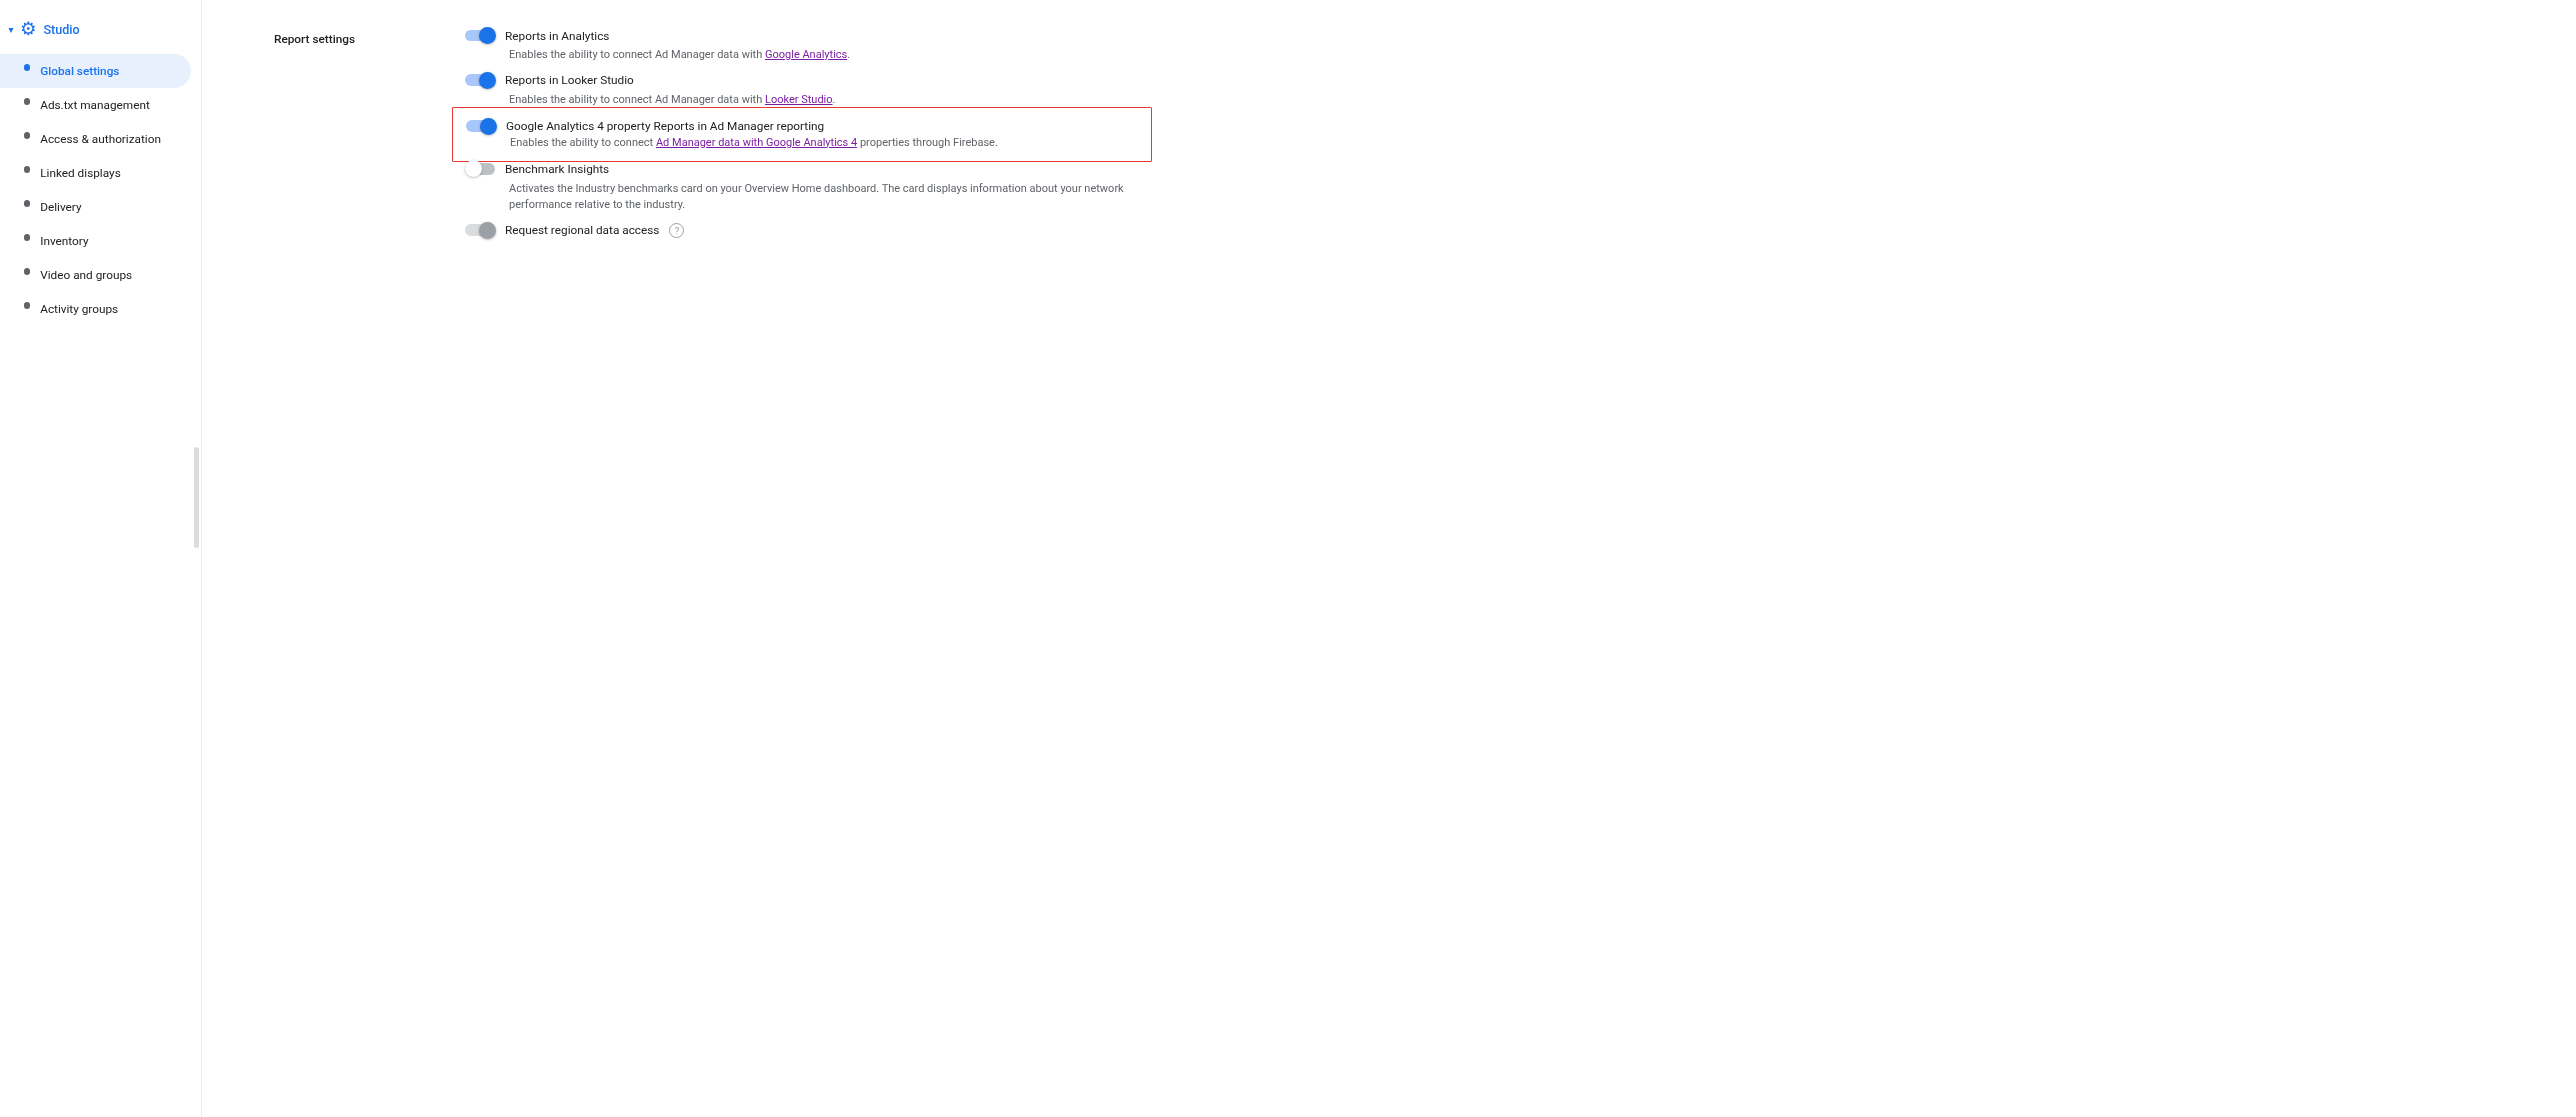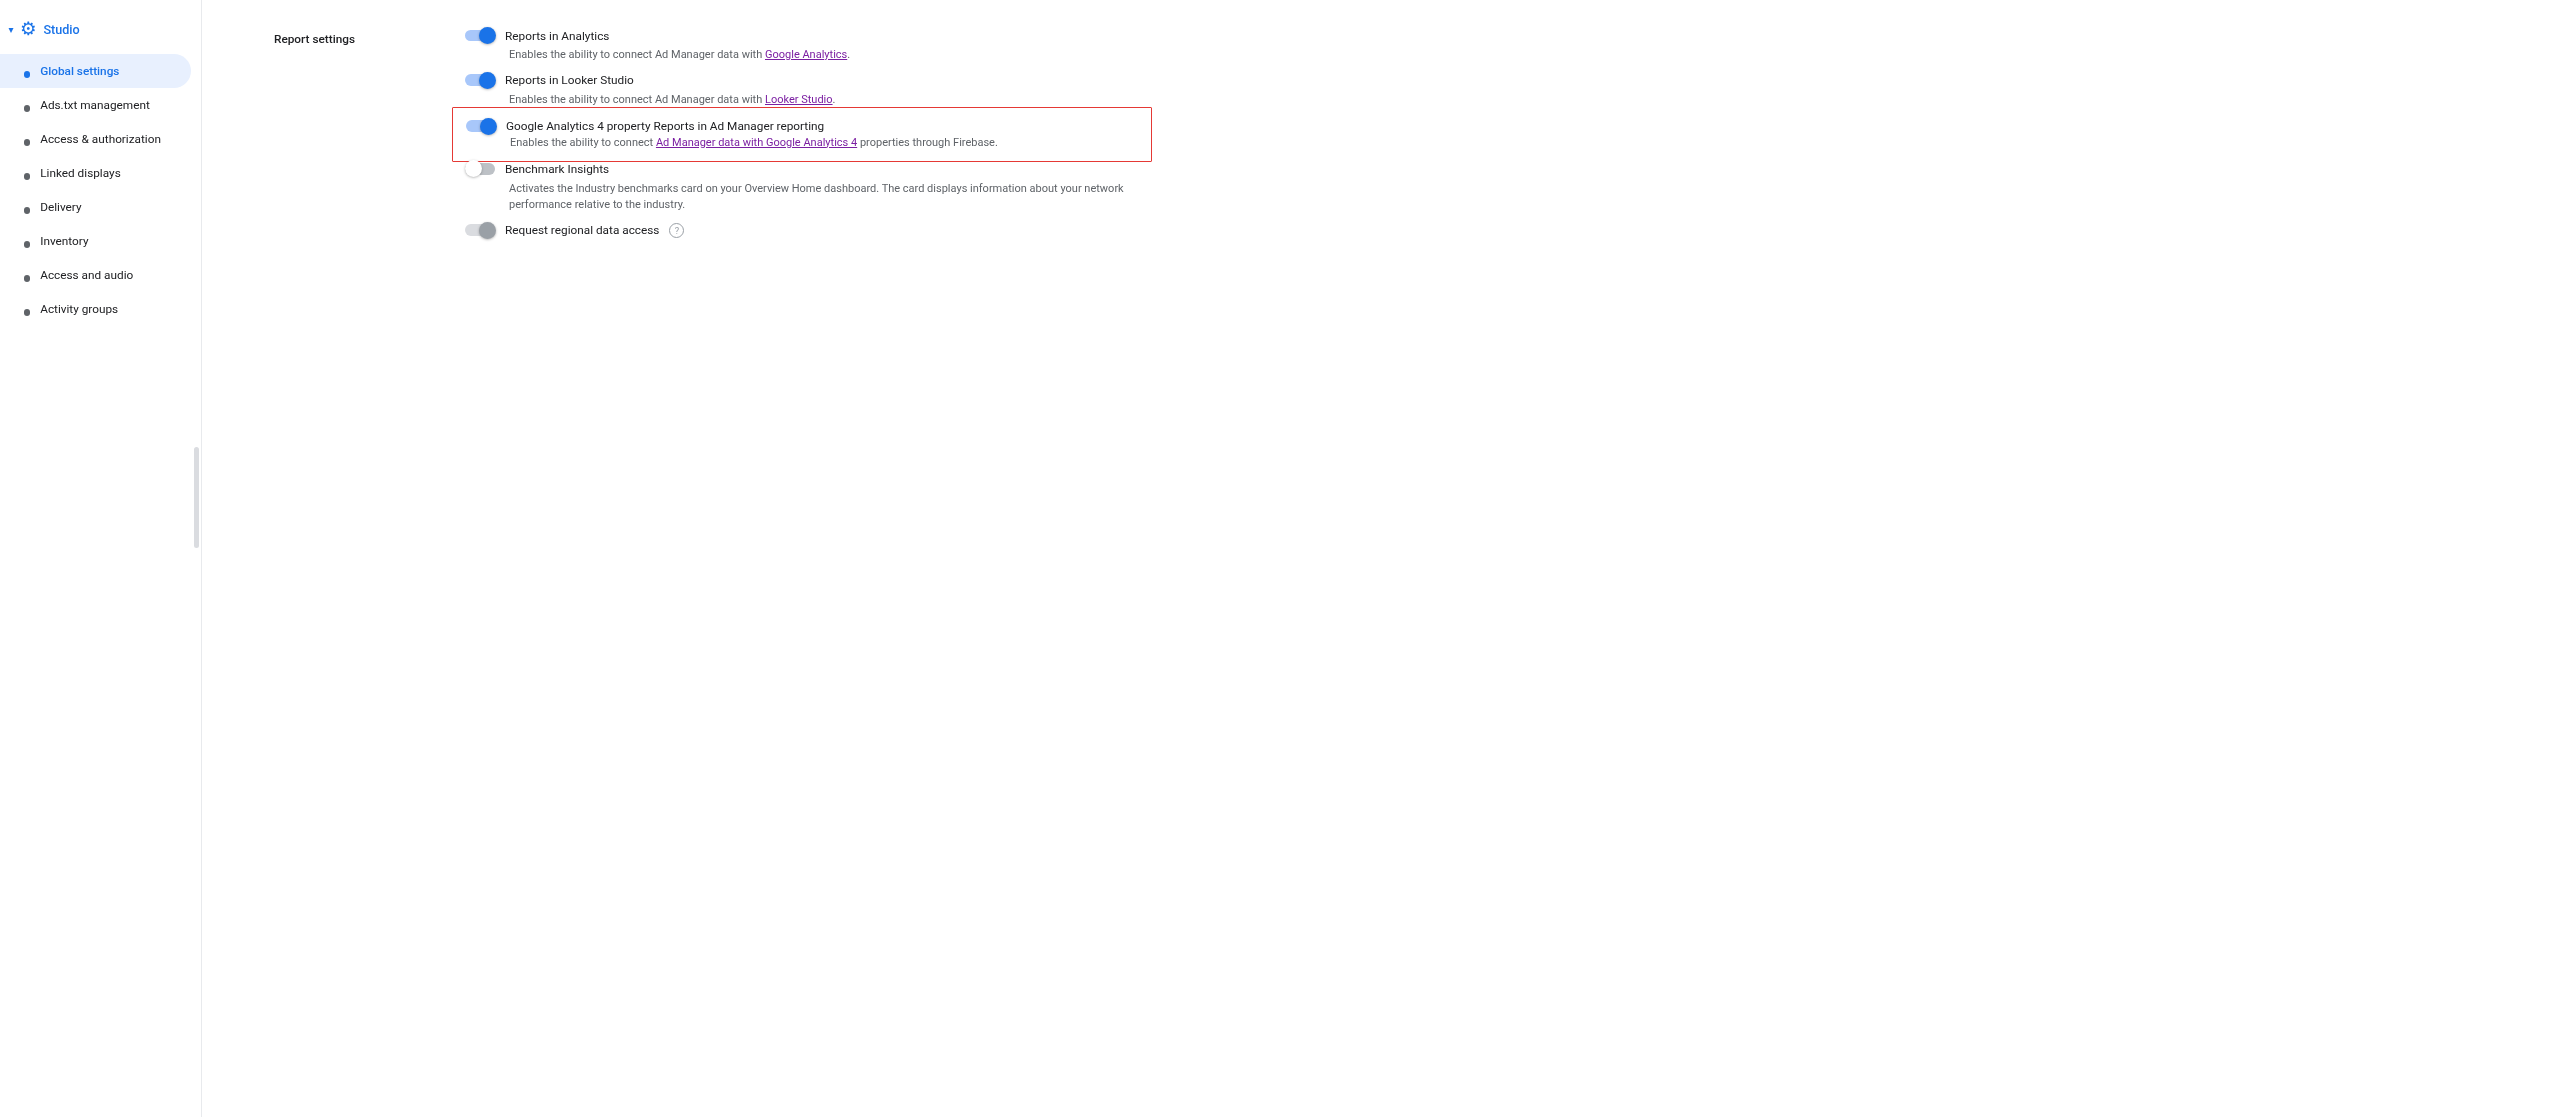--- a/index.html
+++ b/index.html
@@ -43,21 +43,21 @@
     }
 
     .sidebar-header-title {
       color: #1a73e8;
       font-size: 12.6px;
       font-weight: 500;
     }
 
     .sidebar-item {
       display: flex;
-      align-items: flex-end;
+      align-items: flex-start;
       padding: 10px 13.5px 10px 23.5px;
       cursor: pointer;
       border-radius: 0 20px 20px 0;
       margin-right: 10px;
       gap: 10px;
       font-size: 11.8px;
       color: #202124;
       font-weight: 400;
     }
 
@@ -261,21 +261,21 @@
       <div class="sidebar-item">
         <span class="dot"></span>
         <span>Delivery</span>
       </div>
       <div class="sidebar-item">
         <span class="dot"></span>
         <span>Inventory</span>
       </div>
       <div class="sidebar-item">
         <span class="dot"></span>
-        <span>Access and audio</span>
+        <span>Video and groups</span>
       </div>
       <div class="sidebar-item">
         <span class="dot"></span>
         <span>Activity groups</span>
       </div>
     </div>
 
   <div class="scroll-track"></div>
 </nav>
 

